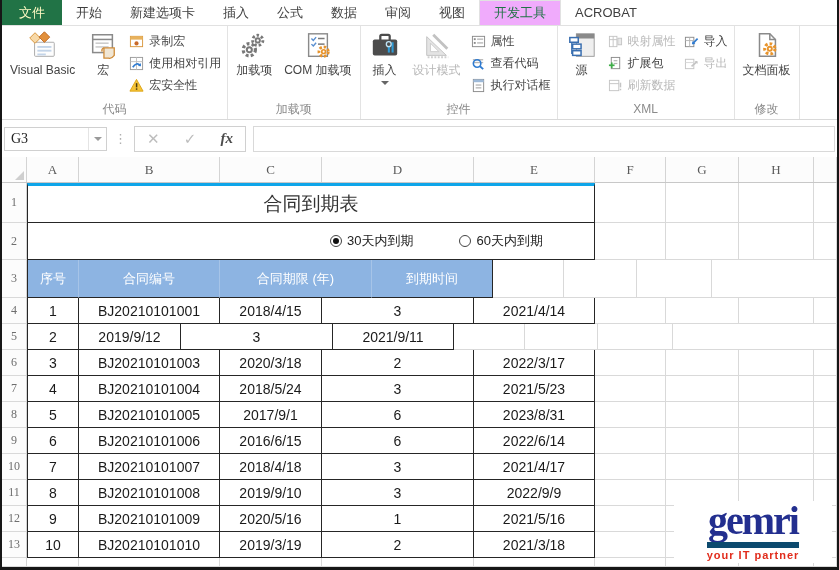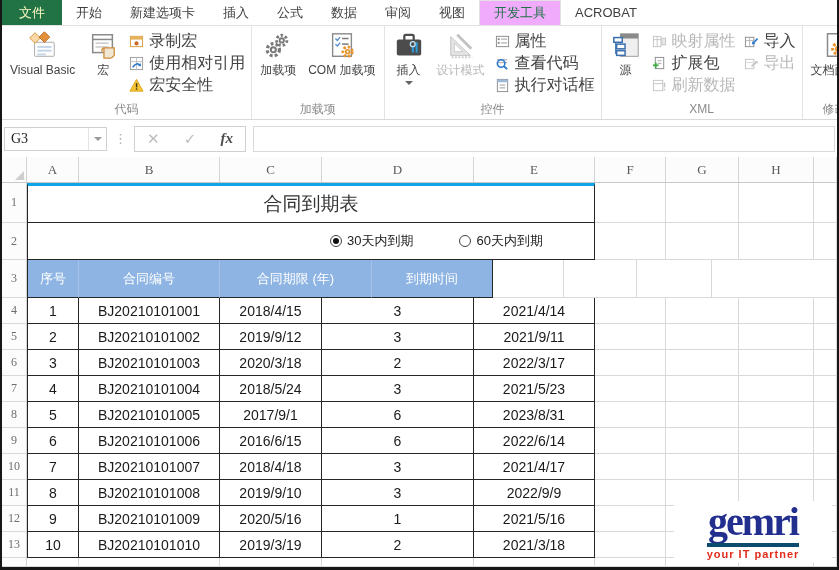--- a/index.html
+++ b/index.html
@@ -13,21 +13,21 @@
   .tab.active{color:#217346;background:#f0abfc;border:1px solid #e1e1e1;border-bottom:none;}
   
   .ribbon{height:94px;display:flex;background:#fff;border-bottom:1px solid #d9d9d9;}
   .rgroup{display:flex;flex-direction:column;border-right:1px solid #e3e3e3;padding:2px 3px 0 3px;}
   .ritems{flex:1;display:flex;align-items:flex-start;gap:2px;}
   .rlabel{height:18px;text-align:center;font-size:12px;color:#8a8a8a;line-height:16px;}
   .bigbtn{display:flex;flex-direction:column;align-items:center;justify-content:flex-start;
           padding:3px 5px 0 5px;font-size:12px;color:#444;gap:3px;min-width:42px;text-align:center;line-height:13px;}
   .bigbtn .cap{white-space:nowrap;}
   .smallcol{display:flex;flex-direction:column;gap:3px;padding-top:4px;}
-  .smallbtn{display:flex;align-items:center;gap:5px;font-size:16px;color:#444;height:19px;white-space:nowrap;padding:0 3px;}
+  .smallbtn{display:flex;align-items:center;gap:5px;font-size:12px;color:#444;height:19px;white-space:nowrap;padding:0 3px;}
   .dis{color:#b8b8b8 !important;}
   .drop{width:0;height:0;border-left:4px solid transparent;border-right:4px solid transparent;border-top:4px solid #666;margin-top:1px;}
   .icon{flex:0 0 auto;display:inline-flex;}
   
   .fbar{height:37px;display:flex;align-items:center;background:#fff;padding:0 2px;gap:7px;}
   .namebox{width:103px;height:24px;border:1px solid #d0d0d0;display:flex;align-items:center;background:#fff;}
   .namebox .nm{flex:1;padding-left:6px;font-family:"Liberation Serif","DejaVu Serif",serif;font-size:14px;color:#222;}
   .namebox .nb-drop{width:18px;height:100%;display:flex;align-items:center;justify-content:center;border-left:1px solid #e4e4e4;}
   .namebox .nb-drop span{width:0;height:0;border-left:4px solid transparent;border-right:4px solid transparent;border-top:4px solid #9a9a9a;}
   .vdots{color:#b0b0b0;font-size:13px;letter-spacing:0;line-height:10px;}
@@ -53,21 +53,21 @@
   .title-cell{font-size:19px;color:#333;}
   .hdr{background:#8DB4E2;color:#fff;font-size:13px;border-right:1px solid #a6c4e8;border-bottom:1px solid #262626;}
   .hdr.last{border-right:1px solid #262626;}
   .radio-cell{justify-content:flex-start;padding-left:302px;gap:46px;}
   .radio{display:flex;align-items:center;gap:5px;font-size:13px;color:#222;}
   .circ{width:12px;height:12px;border:1px solid #444;border-radius:50%;display:inline-flex;align-items:center;justify-content:center;background:#fff;}
   .circ .dot{width:6px;height:6px;border-radius:50%;background:#111;}
   
   .logo{position:absolute;left:672px;top:344px;width:158px;height:62px;background:#fff;display:flex;flex-direction:column;align-items:center;justify-content:center;}
   .logo-word{font-family:"Liberation Serif","DejaVu Serif",serif;font-weight:bold;font-size:40px;line-height:36px;color:#232f8f;letter-spacing:-2px;}
-  .logo-tag{font-size:11px;font-weight:bold;color:#e12c1c;border-top:4px solid #0c4a6e;padding-top:1px;margin-top:3px;letter-spacing:1px;}
+  .logo-tag{font-size:11px;font-weight:bold;color:#e12c1c;border-top:6px solid #0c4a6e;padding-top:1px;margin-top:3px;letter-spacing:1px;}
 </style>
 </head>
 <body>
 
 <div class="app">
 
   <div class="tabbar" id="tabs">
       <div class="tab file">文件</div>
       <div class="tab">开始</div>
       <div class="tab">新建选项卡</div>
@@ -421,21 +421,20 @@
           <div class="tcell" style="width: 152px;">3</div>
           <div class="tcell" style="width: 121px;">2021/4/14</div>
           <div class="ecell" style="width: 71px;"></div>
           <div class="ecell" style="width: 73px;"></div>
           <div class="ecell" style="width: 75px;"></div>
           <div class="ecell" style="flex: 1 1 0%;"></div>
         </div>
         <div class="row" style="height: 26px;">
           <div class="rn">5</div>
           <div class="tcell tleft" style="width: 52px;">2</div>
-          <div class="tcell" style="width: 141px;">BJ20210101002</div>
           <div class="tcell" style="width: 102px;">2019/9/12</div>
           <div class="tcell" style="width: 152px;">3</div>
           <div class="tcell" style="width: 121px;">2021/9/11</div>
           <div class="ecell" style="width: 71px;"></div>
           <div class="ecell" style="width: 73px;"></div>
           <div class="ecell" style="width: 75px;"></div>
           <div class="ecell" style="flex: 1 1 0%;"></div>
         </div>
         <div class="row" style="height: 26px;">
           <div class="rn">6</div>

